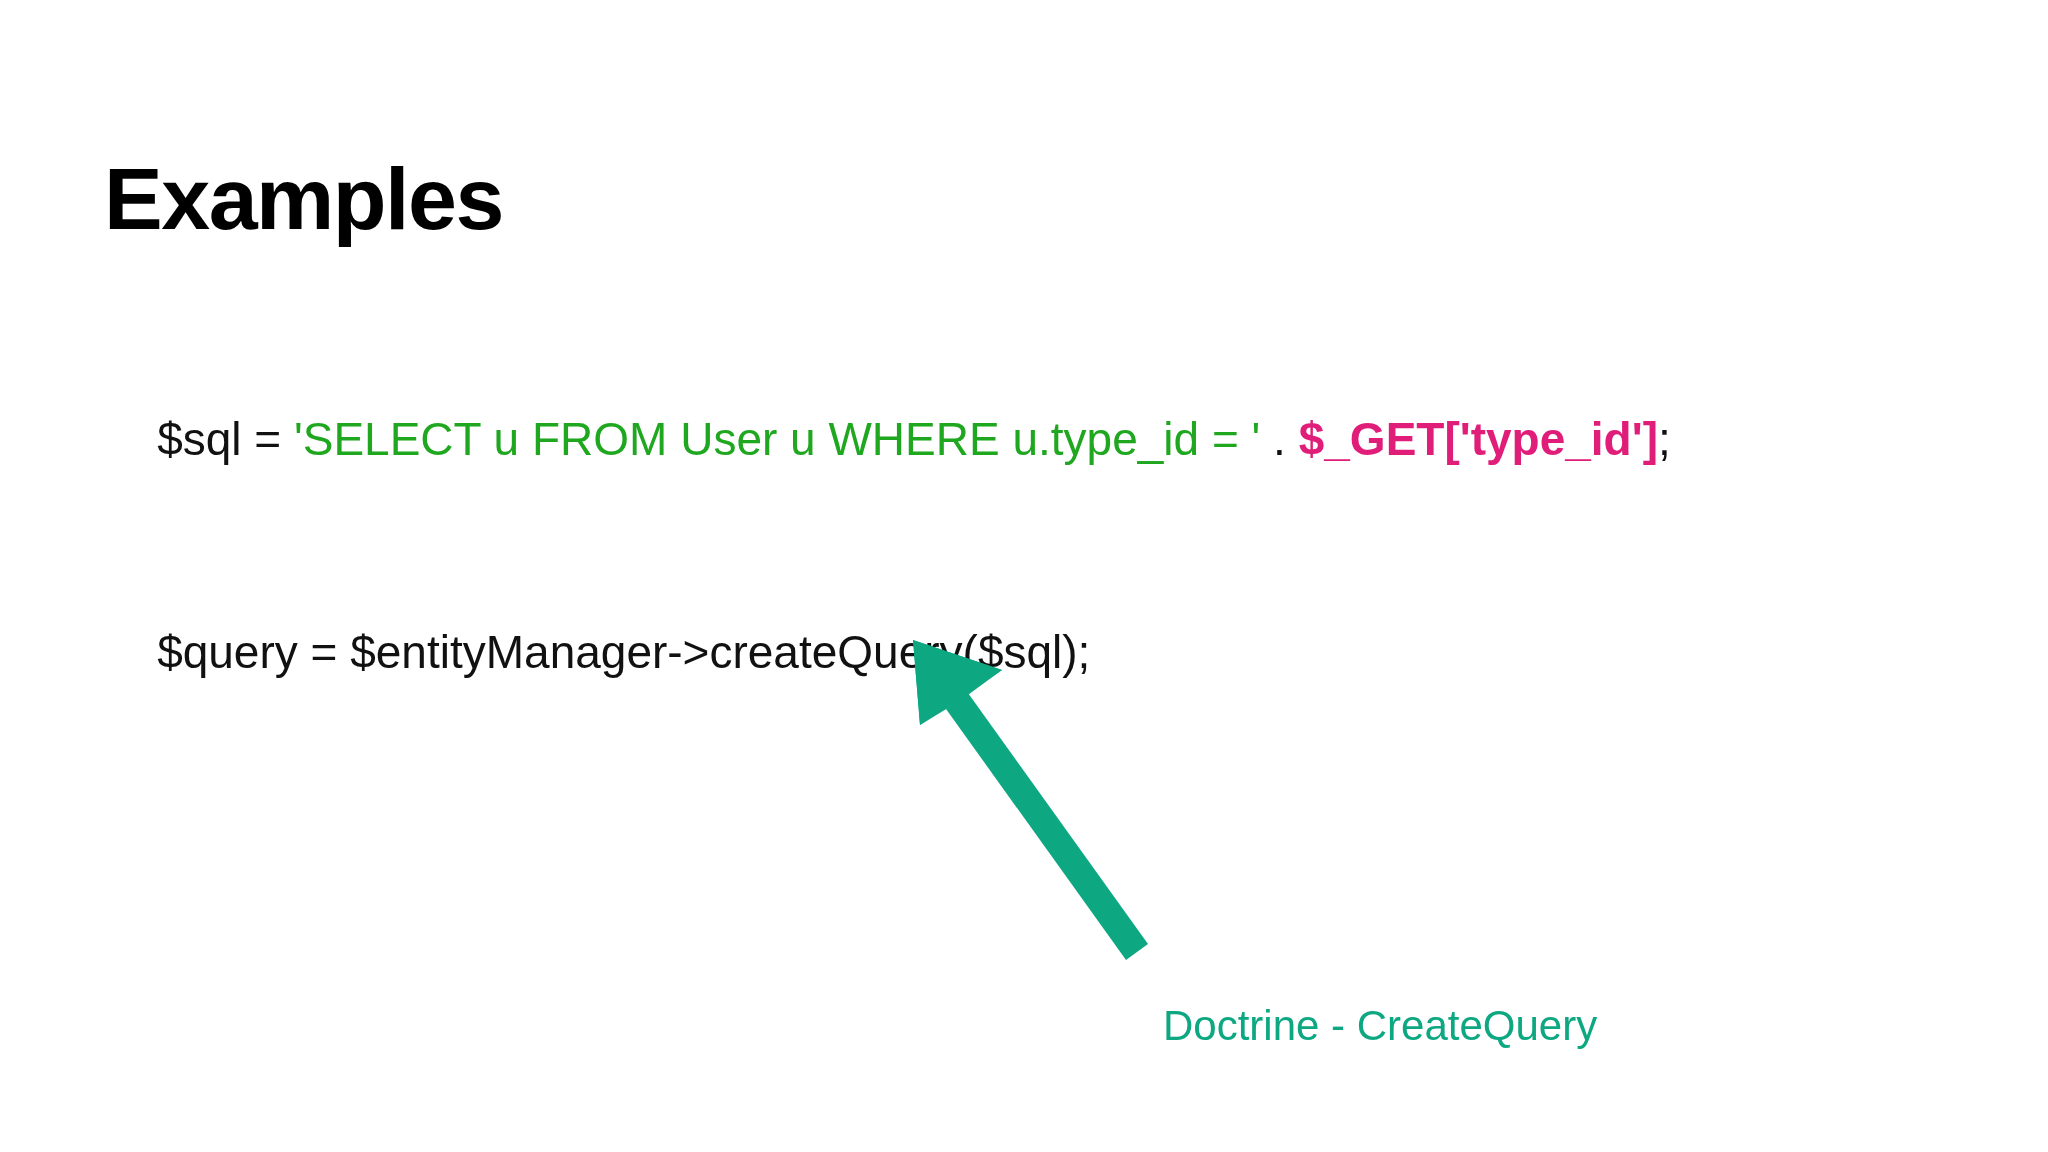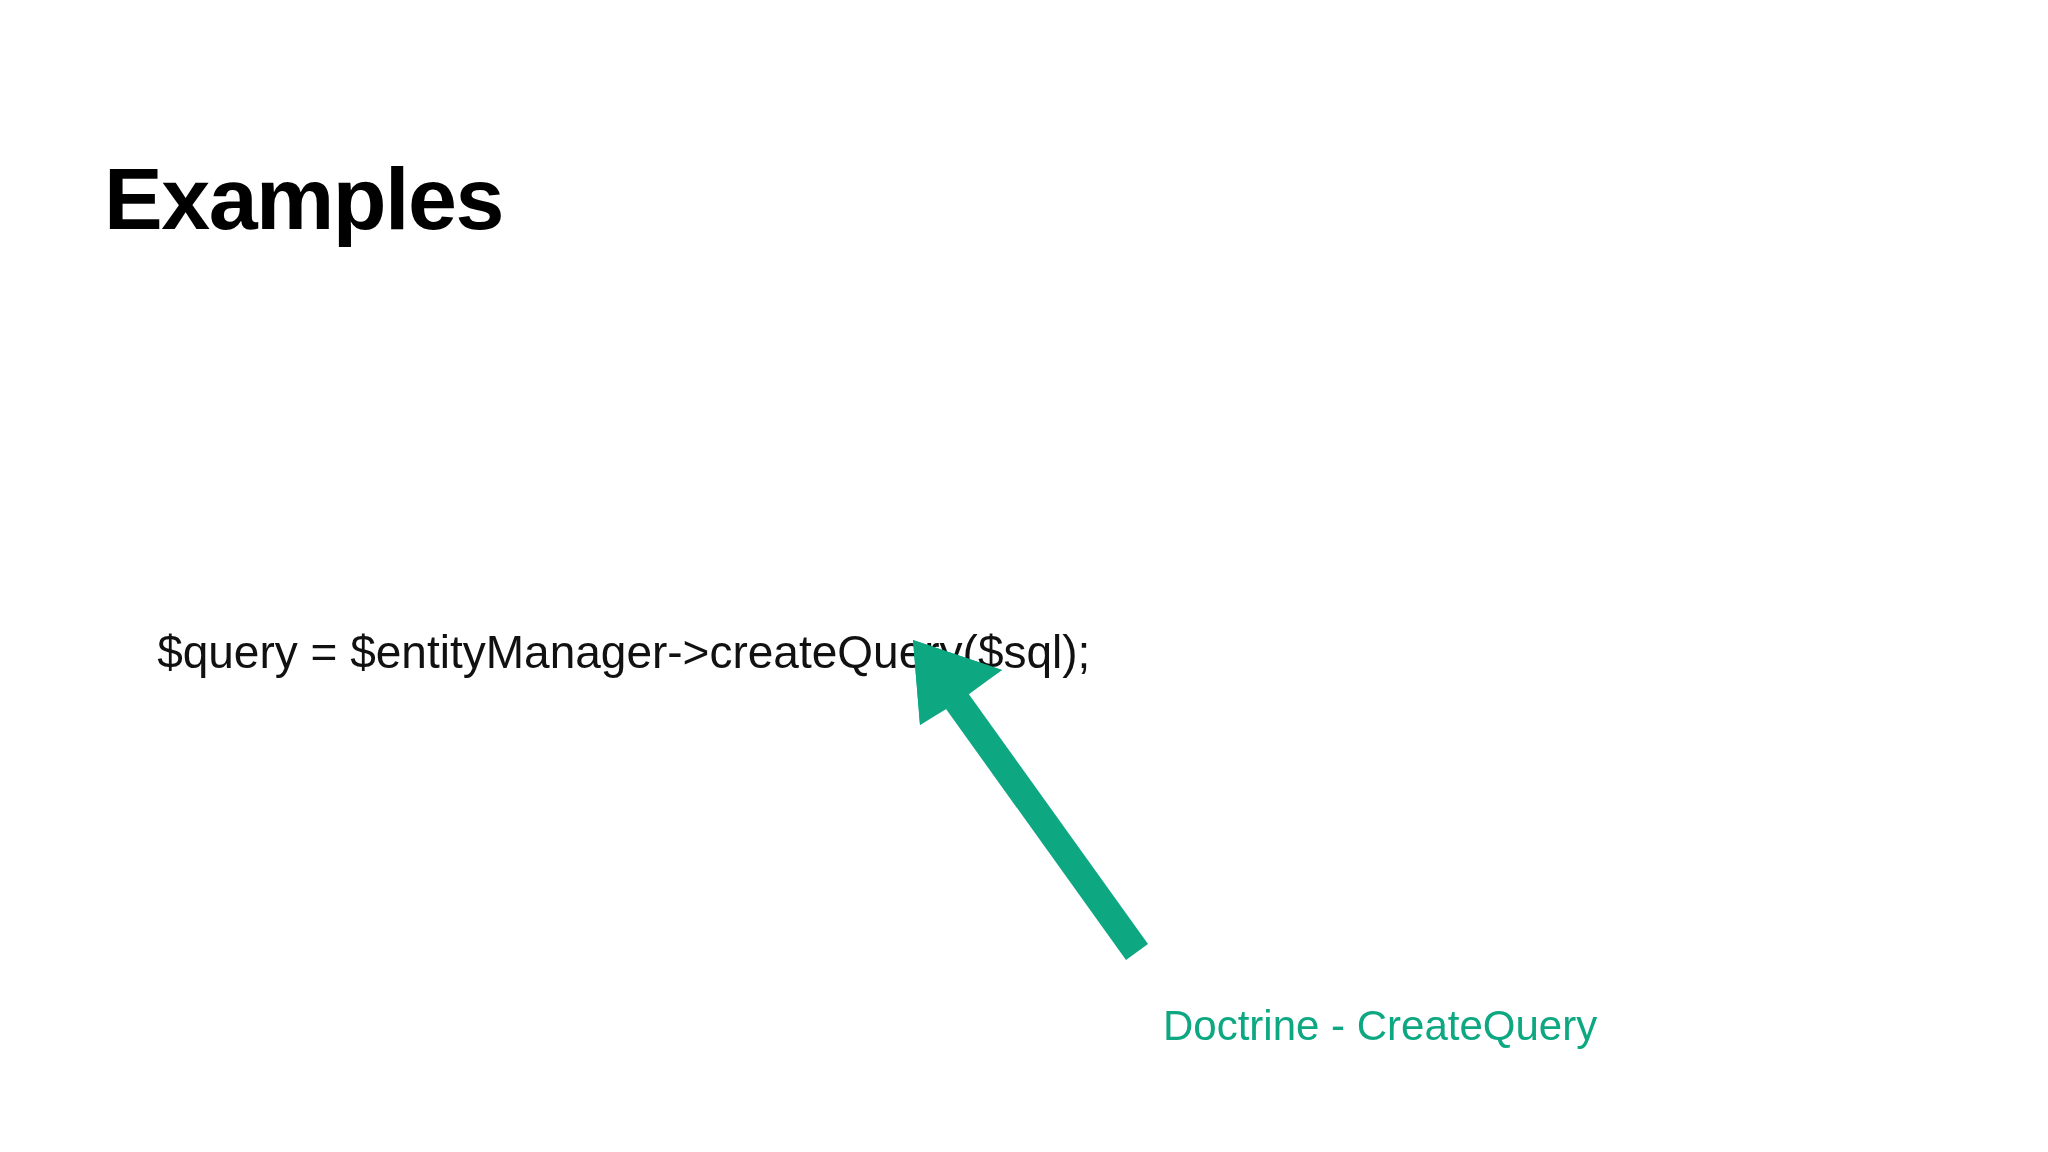--- a/index.html
+++ b/index.html
@@ -73,20 +73,23 @@
     margin-top: 48px;
   }
 </style>
 </head>
 <body>
 
 <div id="slide">
 
   <h1 class="slide-title">Examples</h1>
 
+  <div class="code-line code-line-1">
+    <span class="tok-plain">$sql = </span><span class="tok-string">'SELECT u FROM User u WHERE u.type_id = '</span><span class="tok-plain"> . </span><span class="tok-super">$_GET['type_id']</span><span class="tok-plain">;</span>
+  </div>
 
   <div class="code-line code-line-2">
     <span class="tok-plain">$query = $entityManager-&gt;createQuery($sql);</span>
   </div>
 
   <svg class="annotation-arrow" viewBox="0 0 340 400" aria-hidden="true">
 
     <polygon points="266,360 288,344 108,93 86,109" fill="#0DA882"></polygon>
 
     <polygon points="53,40 142,70 60,125" fill="#0DA882"></polygon>

